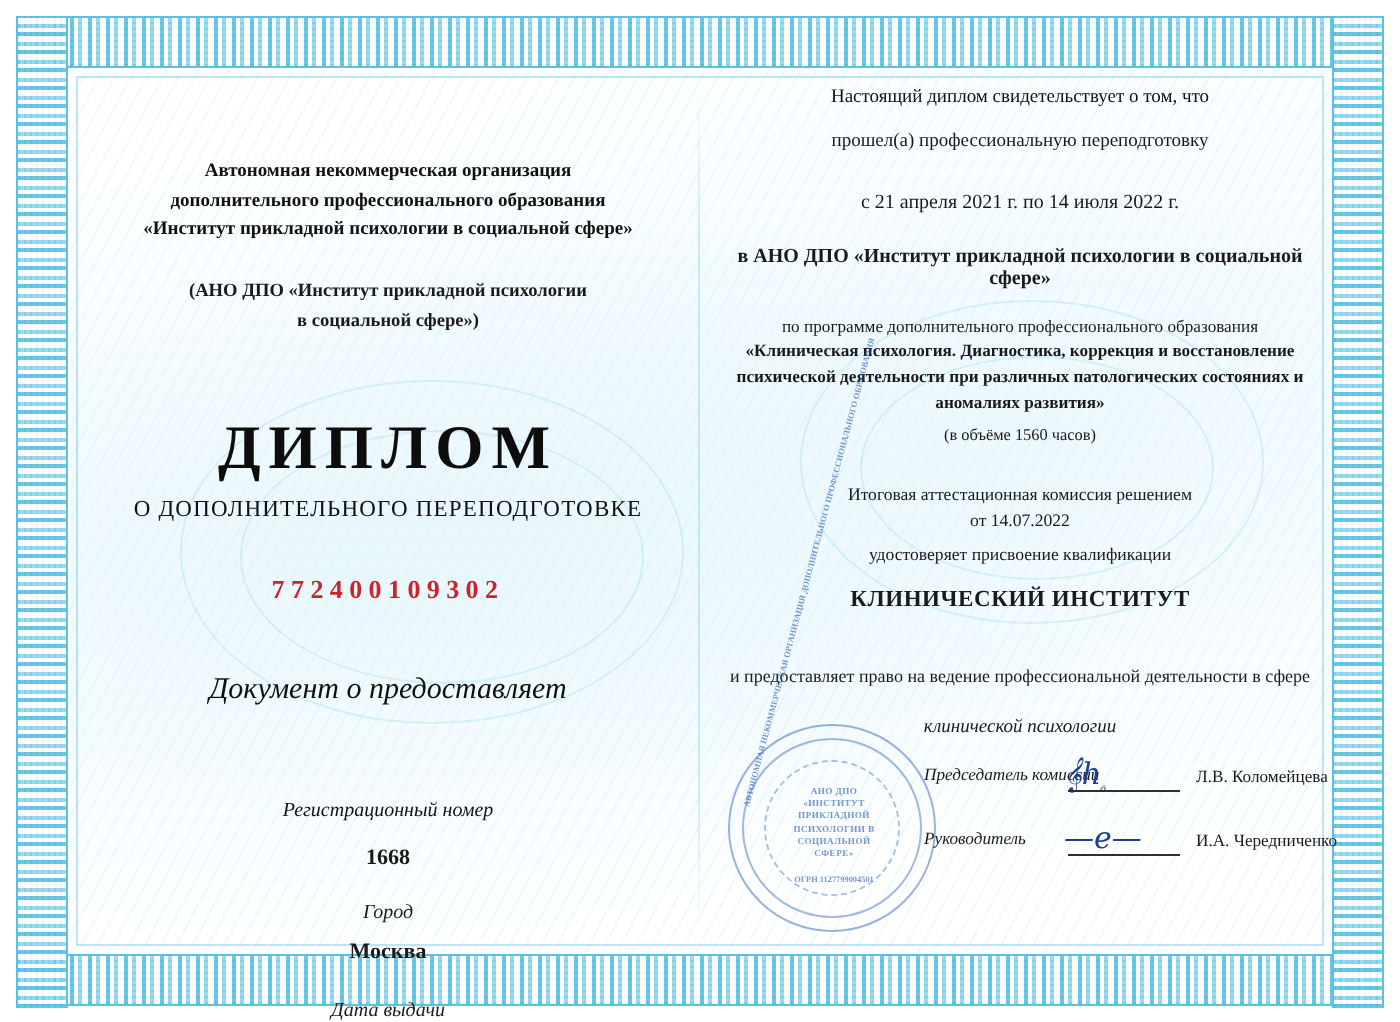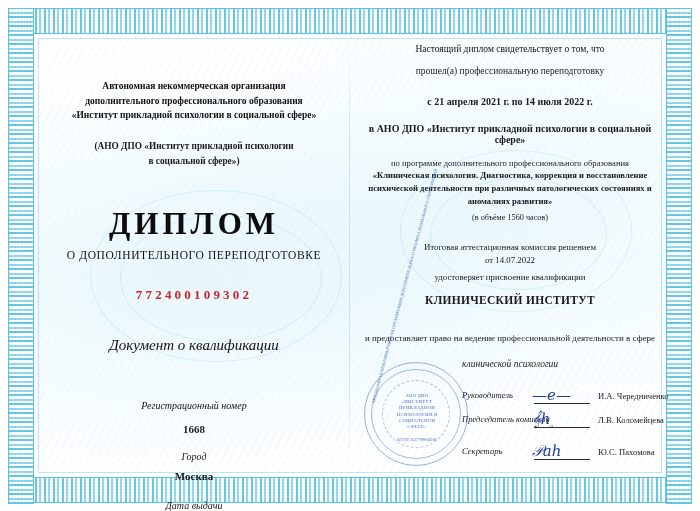--- a/index.html
+++ b/index.html
@@ -205,21 +205,21 @@
     font-weight: bold;
     color: #0d0d0d;
   }
   .r-passed {
     margin-top: 12px;
     font-size: 9.5px;
   }
   .r-period {
     margin-top: 20px;
     font-size: 10px;
-    font-weight: bold;
+    font-weight: normal;
   }
   .r-org {
     margin-top: 16px;
     font-size: 10px;
     font-weight: bold;
     text-align: center;
   }
   .r-program-label {
     margin-top: 13px;
     font-size: 8.6px;
@@ -397,21 +397,21 @@
     <div class="org-alt">
       <div>(АНО ДПО «Институт прикладной психологии</div>
       <div>в социальной сфере»)</div>
     </div>
 
     <div class="title-main">ДИПЛОМ</div>
     <div class="title-sub">О ДОПОЛНИТЕЛЬНОГО ПЕРЕПОДГОТОВКЕ</div>
 
     <div class="serial">772400109302</div>
 
-    <div class="doc-kind">Документ о квалификации</div>
+    <div class="doc-kind">Документ о предоставляет</div>
 
     <div class="reg-label">Регистрационный номер</div>
     <div class="reg-value">1668</div>
 
     <div class="city-label">Город</div>
     <div class="city-value">Москва</div>
 
     <div class="issued-label">Дата выдачи</div>
 
   </div>
@@ -426,37 +426,31 @@
     <div class="r-hours">(в объёме 1560 часов)</div>
     <div class="r-commission">Итоговая аттестационная комиссия решением</div>
     <div class="r-commission-date">от 14.07.2022</div>
     <div class="r-confirms">удостоверяет присвоение квалификации</div>
     <div class="r-qualification">КЛИНИЧЕСКИЙ ИНСТИТУТ</div>
     <div class="r-grants">и предоставляет право на ведение профессиональной деятельности в сфере</div>
     <div class="r-sphere">клинической психологии</div>
   </div>
 
   <div class="sig-area">
+    <div class="sig-row">
+      <div class="sig-role">Председатель комиссии</div>
+      <div class="sig-scribble">𝄞ℎ𝃠</div>
+      <div class="sig-line"></div>
+      <div class="sig-name">Л.В. Коломейцева</div>
+    </div>
     <div class="sig-row" style="margin-top:8px;">
       <div class="sig-role">Руководитель</div>
       <div class="sig-scribble">—𝑒—</div>
       <div class="sig-line"></div>
       <div class="sig-name">И.А. Чередниченко</div>
-    </div>
-    <div class="sig-row">
-      <div class="sig-role">Председатель комиссии</div>
-      <div class="sig-scribble">𝄞ℎ𝃠</div>
-      <div class="sig-line"></div>
-      <div class="sig-name">Л.В. Коломейцева</div>
-    </div>
-    <div class="sig-row" style="margin-top:8px;">
-      <div class="sig-role">Секретарь</div>
-      <div class="sig-scribble">𝒫𝑎ℎ</div>
-      <div class="sig-line"></div>
-      <div class="sig-name">Ю.С. Пахомова</div>
     </div>
   </div>
 
   <div class="stamp">
     <div class="stamp-ring-text">
       <span style="transform: rotate(-75deg) translate(0,-48px);">АВТОНОМНАЯ НЕКОММЕРЧЕСКАЯ ОРГАНИЗАЦИЯ ДОПОЛНИТЕЛЬНОГО ПРОФЕССИОНАЛЬНОГО ОБРАЗОВАНИЯ</span>
     </div>
     <div class="stamp-core">
       <div>АНО ДПО</div>
       <div>«ИНСТИТУТ</div>

